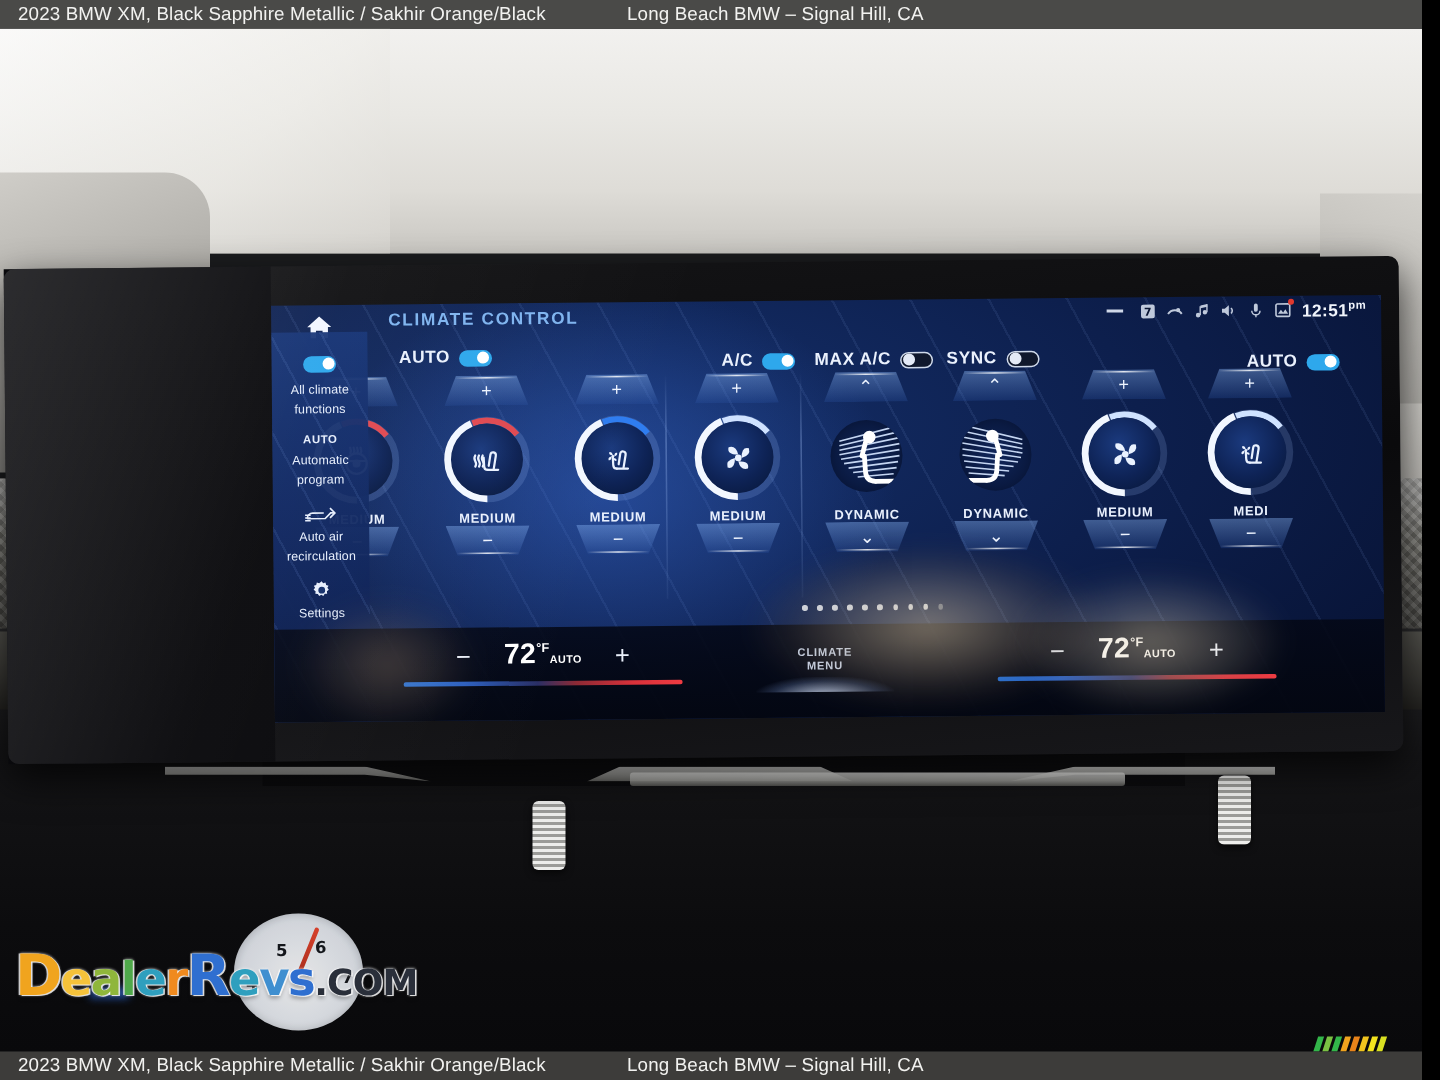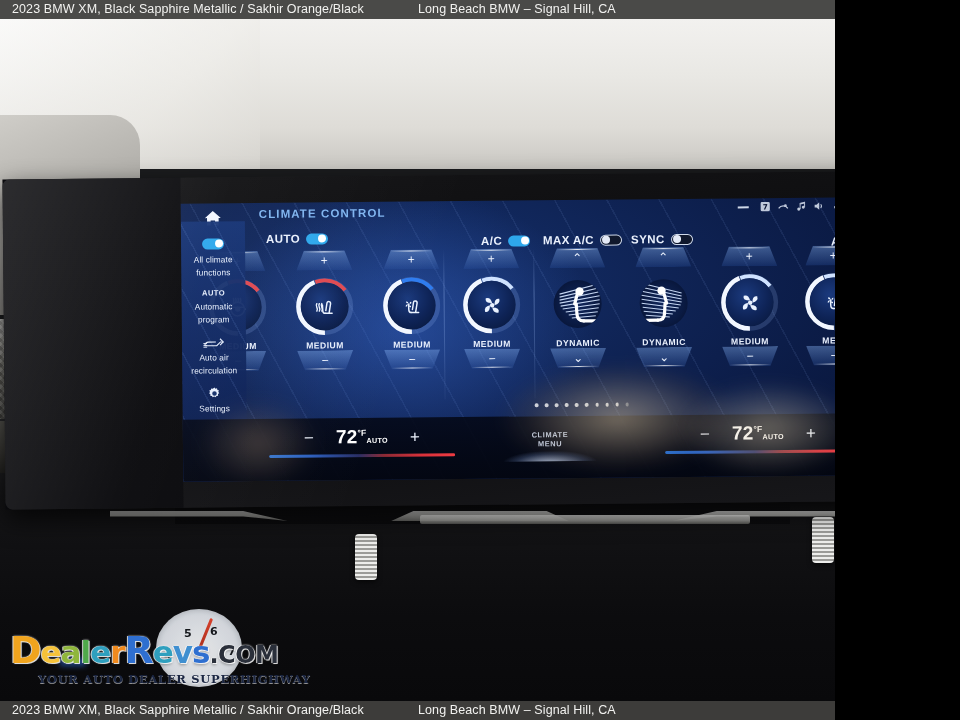--- a/index.html
+++ b/index.html
@@ -2,21 +2,21 @@
 <html><head>
 <meta charset="utf-8">
 <title>2023 BMW XM Climate Control</title>
 <style>
   * { box-sizing: border-box; margin:0; padding:0; }
   html,body{
     width:960px; height:720px; overflow:hidden;
     font-family:"Liberation Sans", sans-serif;
     background:#000;
   }
-  #root{ position:relative; width:835px; height:720px; overflow:hidden; }
+  #root{ position:relative; width:948px; height:720px; overflow:hidden; }
 
   
   .caption-bar{
     position:absolute; left:0; width:960px; height:19px;
     background:#4a4a48; color:#f2f2f0;
     font-size:12.5px; line-height:19px; letter-spacing:.1px;
     white-space:nowrap; z-index:60;
   }
   .caption-bar.top{ top:0; }
   .caption-bar.bottom{ top:701px; height:19px; background:#3d3c3a; }
@@ -789,21 +789,20 @@
 
     <div class="wm">
       <div class="gauge">
         <span class="num" style="left:8px;  top:40px;">4</span>
         <span class="num" style="left:28px; top:18px;">5</span>
         <span class="num" style="left:54px; top:16px;">6</span>
         <span class="num" style="left:72px; top:36px;">7</span>
         <span class="needle"></span>
       </div>
       <div class="wm-logo" id="wm-logo"><span style="color: rgb(240, 164, 30); text-shadow: rgb(255, 255, 255) 0px 0px 2px, rgba(255, 255, 255, 0.8) 1px 1px 0px, rgba(255, 255, 255, 0.7) -1px 0px 0px, rgba(0, 0, 0, 0.35) 0px 2px 3px; font-size: 38px;">D</span><span style="color: rgb(245, 194, 58); text-shadow: rgb(255, 255, 255) 0px 0px 2px, rgba(255, 255, 255, 0.8) 1px 1px 0px, rgba(255, 255, 255, 0.7) -1px 0px 0px, rgba(0, 0, 0, 0.35) 0px 2px 3px;">e</span><span style="color: rgb(143, 182, 59); text-shadow: rgb(255, 255, 255) 0px 0px 2px, rgba(255, 255, 255, 0.8) 1px 1px 0px, rgba(255, 255, 255, 0.7) -1px 0px 0px, rgba(0, 0, 0, 0.35) 0px 2px 3px;">a</span><span style="color: rgb(79, 168, 74); text-shadow: rgb(255, 255, 255) 0px 0px 2px, rgba(255, 255, 255, 0.8) 1px 1px 0px, rgba(255, 255, 255, 0.7) -1px 0px 0px, rgba(0, 0, 0, 0.35) 0px 2px 3px;">l</span><span style="color: rgb(47, 159, 190); text-shadow: rgb(255, 255, 255) 0px 0px 2px, rgba(255, 255, 255, 0.8) 1px 1px 0px, rgba(255, 255, 255, 0.7) -1px 0px 0px, rgba(0, 0, 0, 0.35) 0px 2px 3px;">e</span><span style="color: rgb(240, 138, 30); text-shadow: rgb(255, 255, 255) 0px 0px 2px, rgba(255, 255, 255, 0.8) 1px 1px 0px, rgba(255, 255, 255, 0.7) -1px 0px 0px, rgba(0, 0, 0, 0.35) 0px 2px 3px;">r</span><span style="color: rgb(47, 111, 208); text-shadow: rgb(255, 255, 255) 0px 0px 2px, rgba(255, 255, 255, 0.8) 1px 1px 0px, rgba(255, 255, 255, 0.7) -1px 0px 0px, rgba(0, 0, 0, 0.35) 0px 2px 3px; font-size: 38px;">R</span><span style="color: rgb(47, 159, 190); text-shadow: rgb(255, 255, 255) 0px 0px 2px, rgba(255, 255, 255, 0.8) 1px 1px 0px, rgba(255, 255, 255, 0.7) -1px 0px 0px, rgba(0, 0, 0, 0.35) 0px 2px 3px;">e</span><span style="color: rgb(63, 143, 208); text-shadow: rgb(255, 255, 255) 0px 0px 2px, rgba(255, 255, 255, 0.8) 1px 1px 0px, rgba(255, 255, 255, 0.7) -1px 0px 0px, rgba(0, 0, 0, 0.35) 0px 2px 3px;">v</span><span style="color: rgb(47, 111, 208); text-shadow: rgb(255, 255, 255) 0px 0px 2px, rgba(255, 255, 255, 0.8) 1px 1px 0px, rgba(255, 255, 255, 0.7) -1px 0px 0px, rgba(0, 0, 0, 0.35) 0px 2px 3px;">s</span><span style="color: rgb(42, 47, 58); text-shadow: rgb(255, 255, 255) 0px 0px 2px, rgba(255, 255, 255, 0.8) 1px 1px 0px, rgba(255, 255, 255, 0.7) -1px 0px 0px, rgba(0, 0, 0, 0.35) 0px 2px 3px; font-size: 24px; letter-spacing: -0.5px;">.COM</span></div>
-      <div class="wm-sub">YOUR AUTO DEALER SUPERHIGHWAY</div>
     </div>
 
     <div class="stripes-badge" id="stripes-badge">
         <i style="background: rgb(51, 182, 74);"></i>
         <i style="background: rgb(122, 193, 67);"></i>
         <i style="background: rgb(51, 182, 74);"></i>
         <i style="background: rgb(240, 164, 30);"></i>
         <i style="background: rgb(232, 131, 26);"></i>
         <i style="background: rgb(240, 196, 30);"></i>
         <i style="background: rgb(242, 227, 30);"></i>

